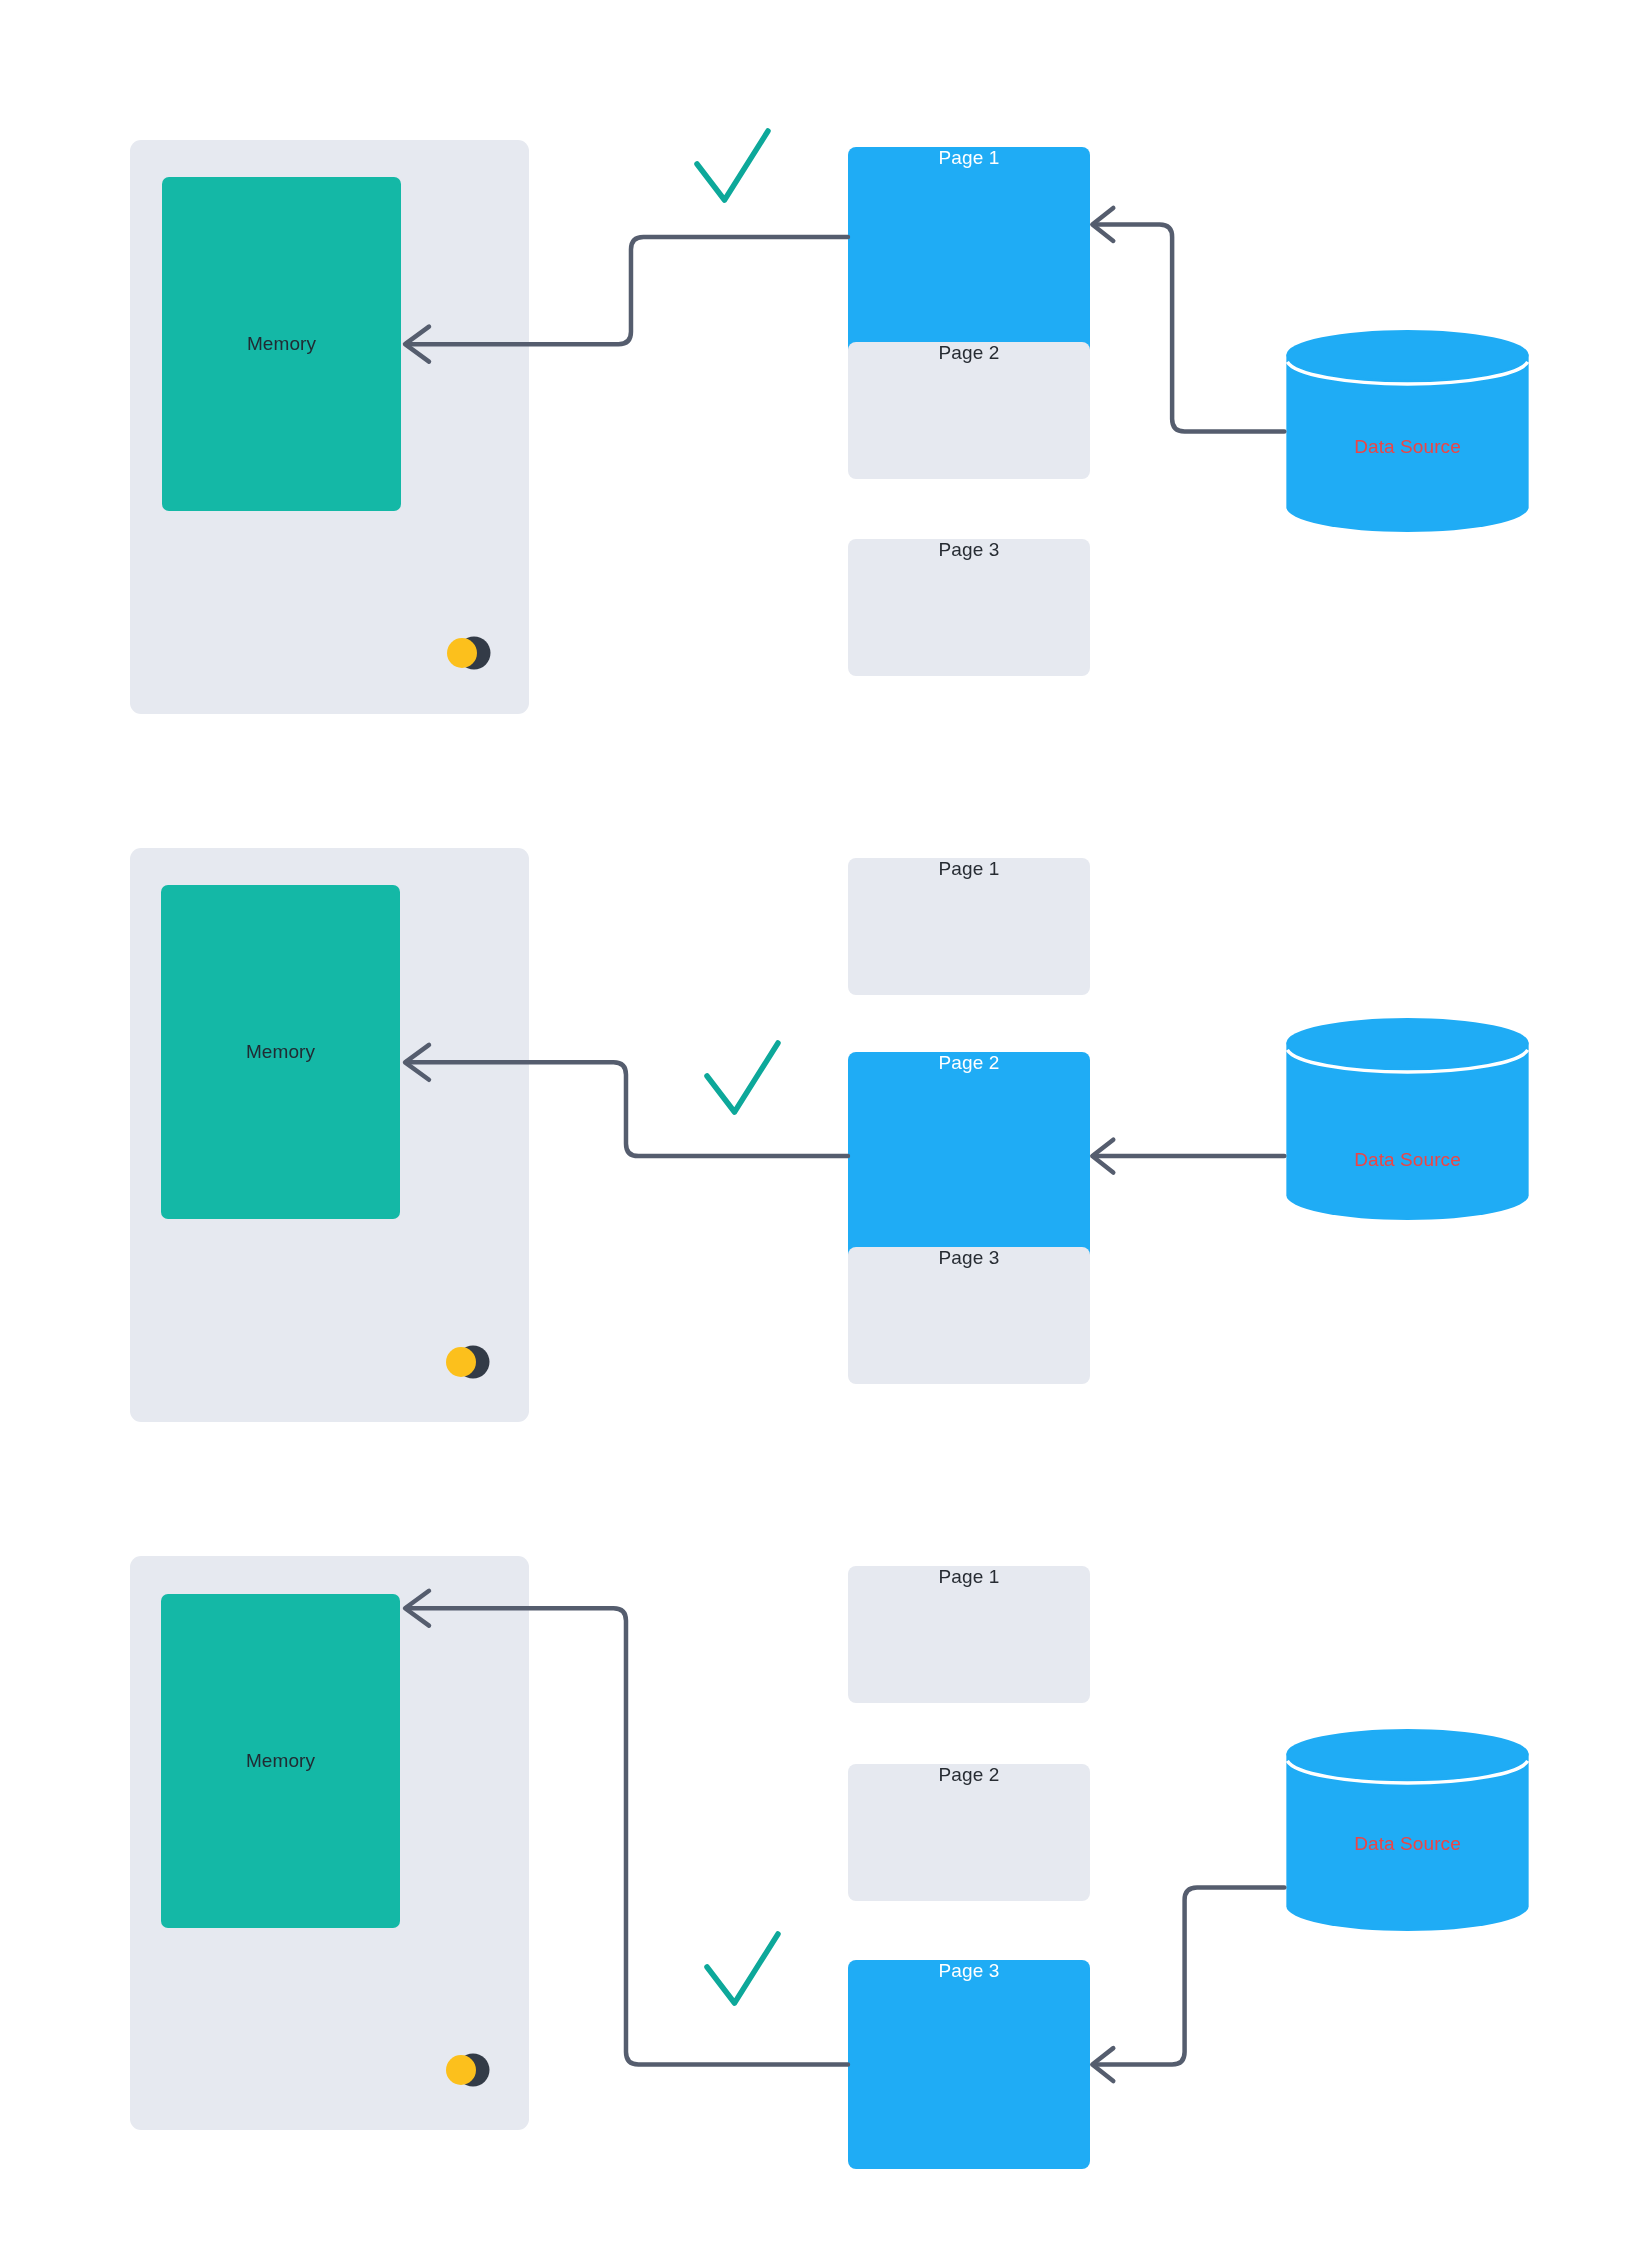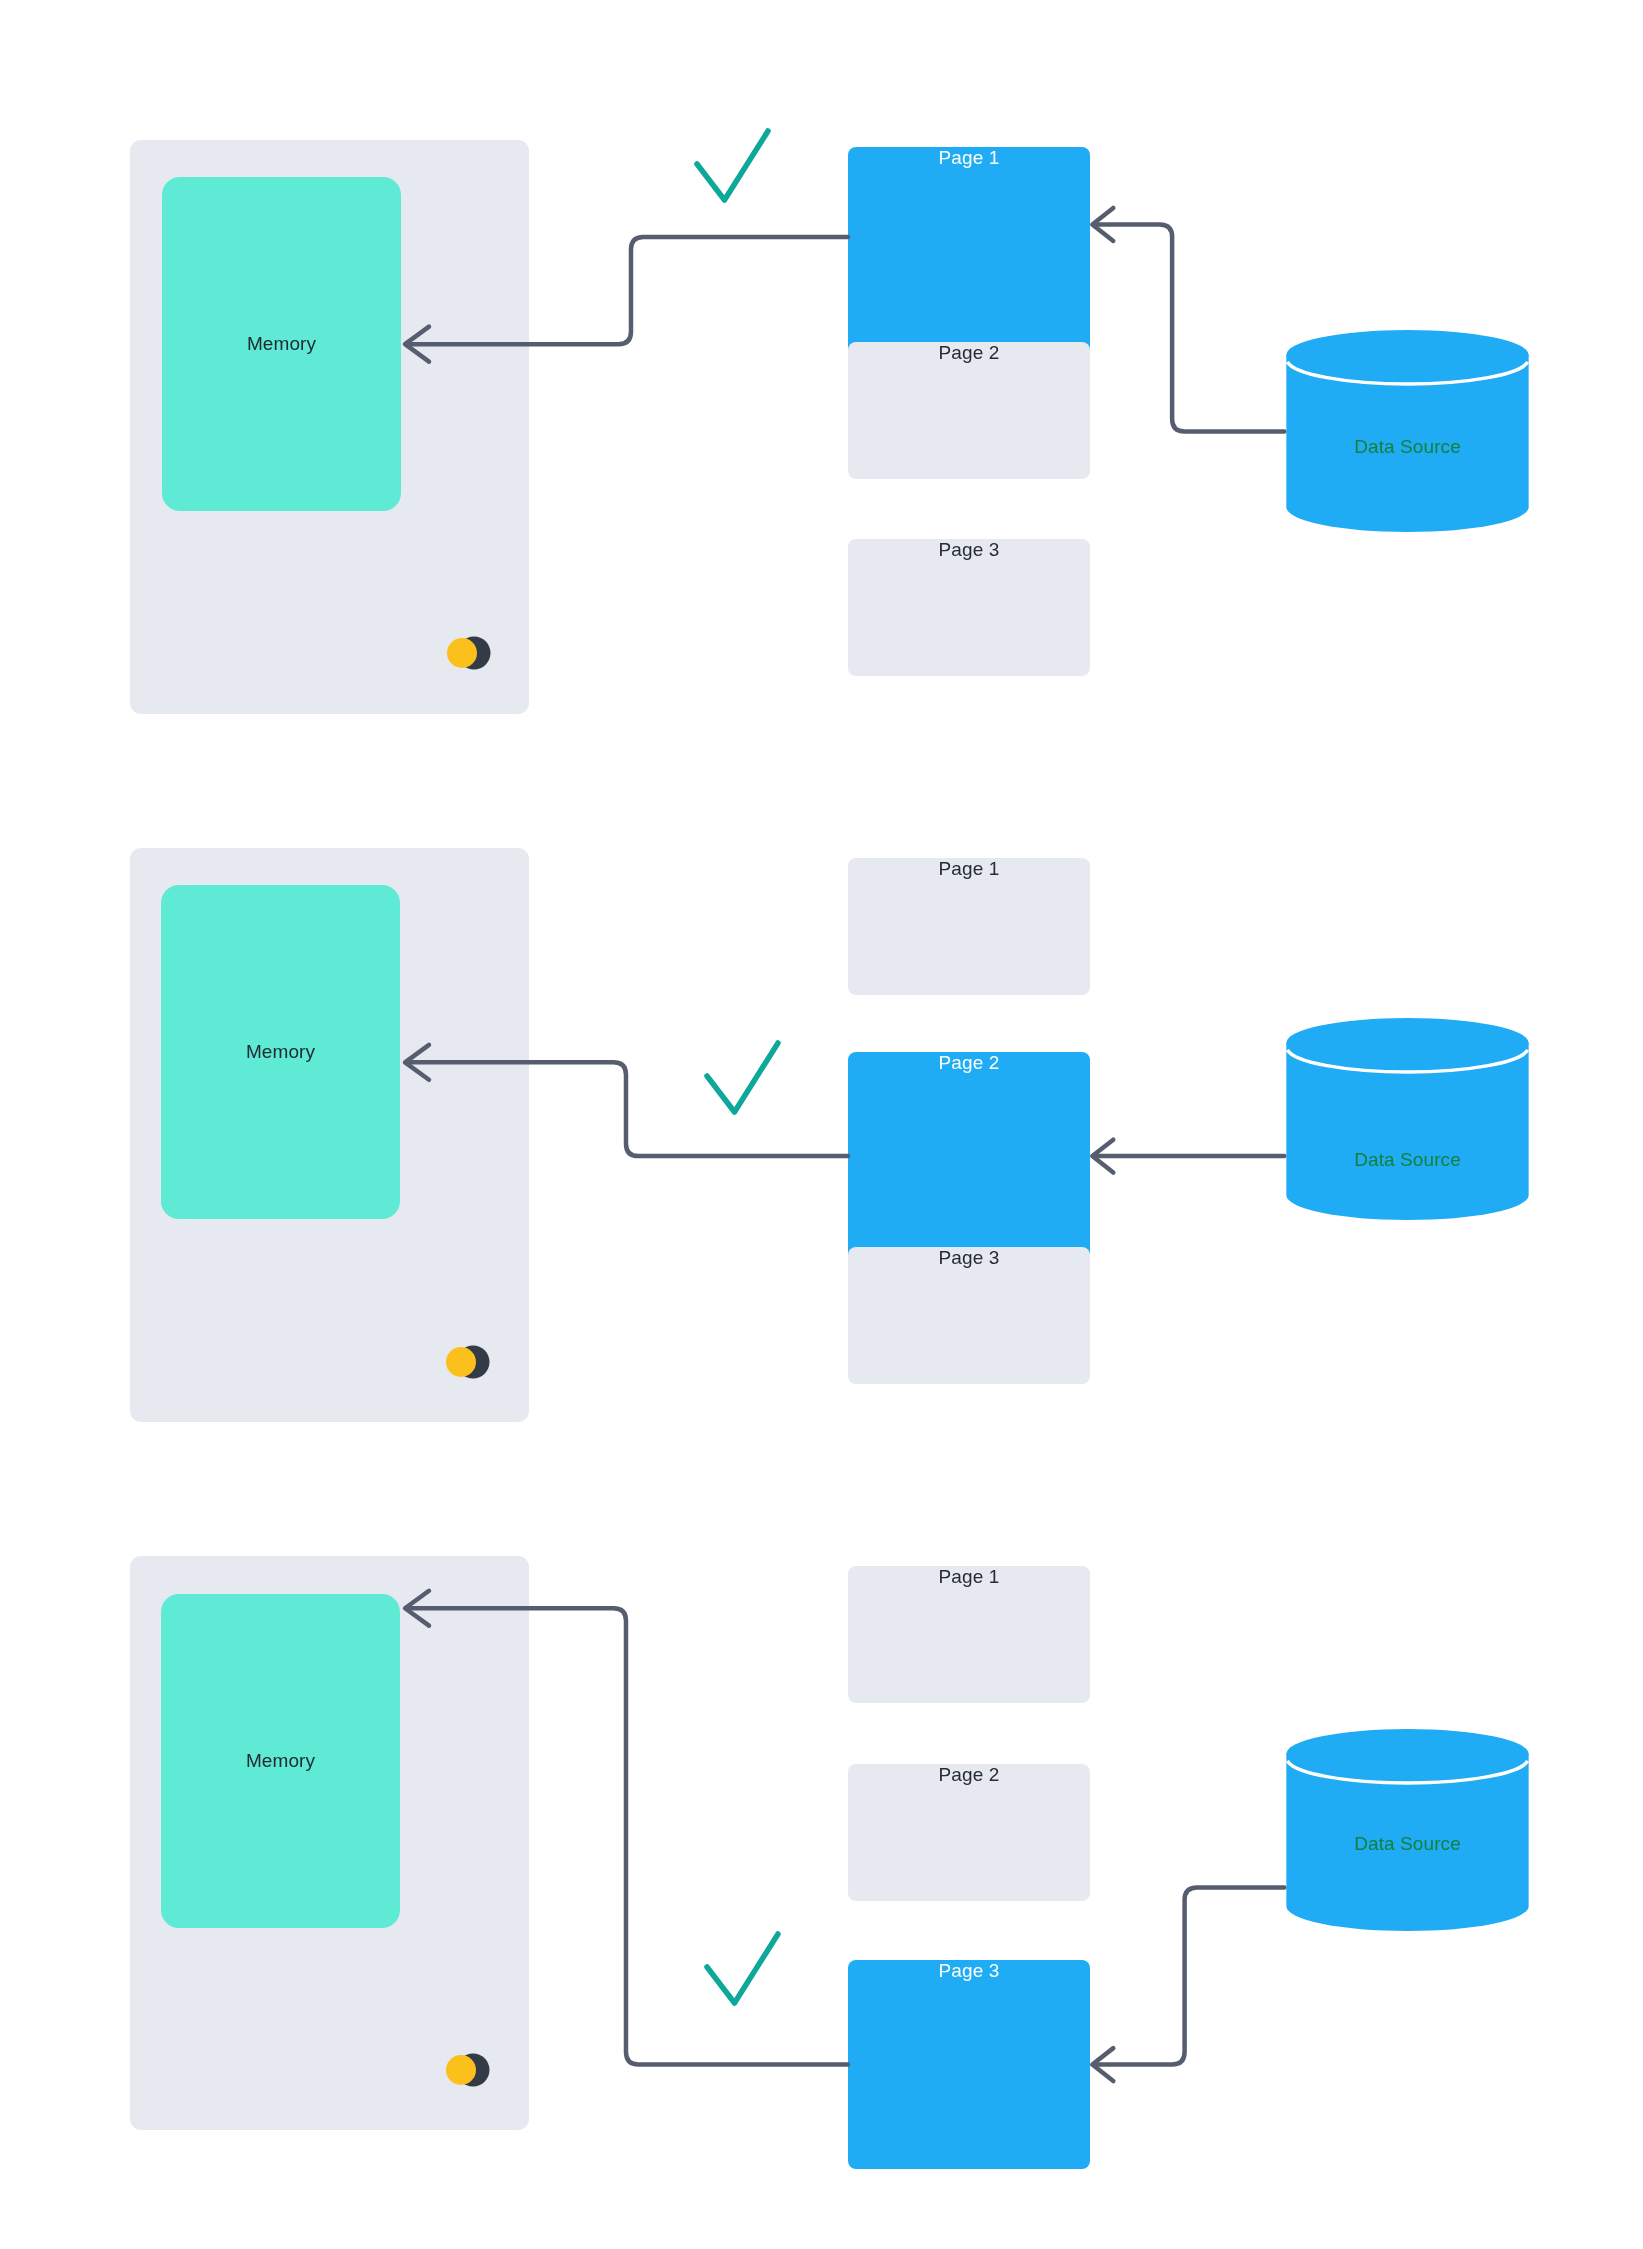--- a/index.html
+++ b/index.html
@@ -28,22 +28,22 @@
   }
   
   .mem-container {
     position: absolute;
     background: #e6e9f0;
     border-radius: 11px;
   }
   
   .mem-block {
     position: absolute;
-    background: #5eead4;
-    border-radius: 18px;
+    background: #14b8a6;
+    border-radius: 7px;
     display: flex;
     align-items: center;
     justify-content: center;
   }
   .mem-label {
     font-size: 19px;
     color: #212b33;
     letter-spacing: 0.1px;
     font-family: "Liberation Sans", sans-serif;
   }
@@ -72,21 +72,21 @@
   
   .cyl {
     position: absolute;
   }
   .cyl-label {
     position: absolute;
     left: 0;
     width: 100%;
     text-align: center;
     font-size: 19px;
-    color: #15803d;
+    color: #ef4444;
     font-family: "Liberation Sans", sans-serif;
     letter-spacing: 0.1px;
   }
   
   .wires {
     position: absolute;
     left: 0;
     top: 0;
     pointer-events: none;
   }

